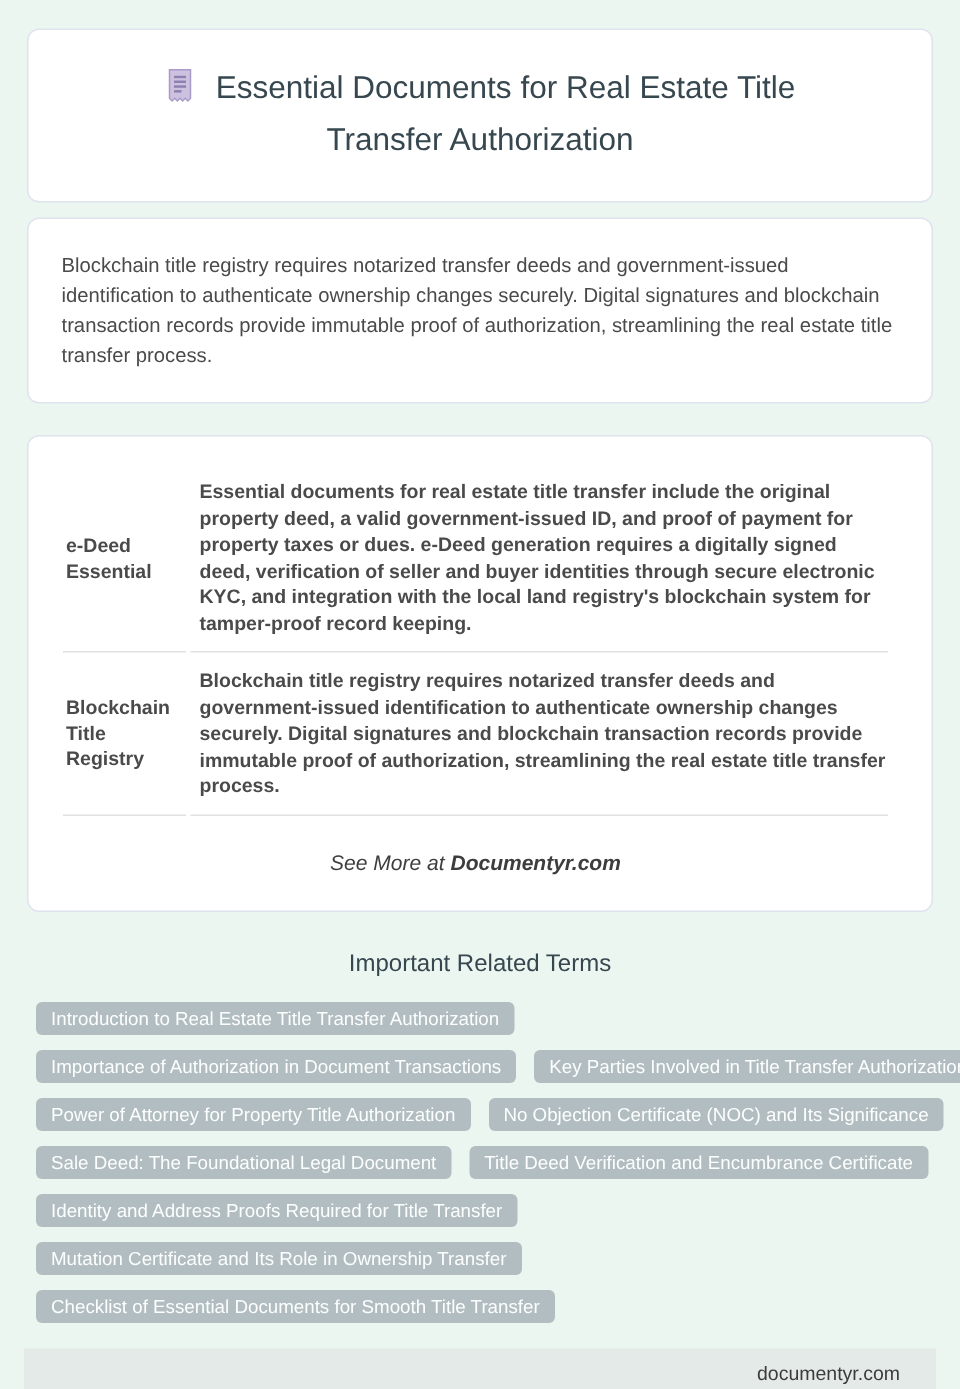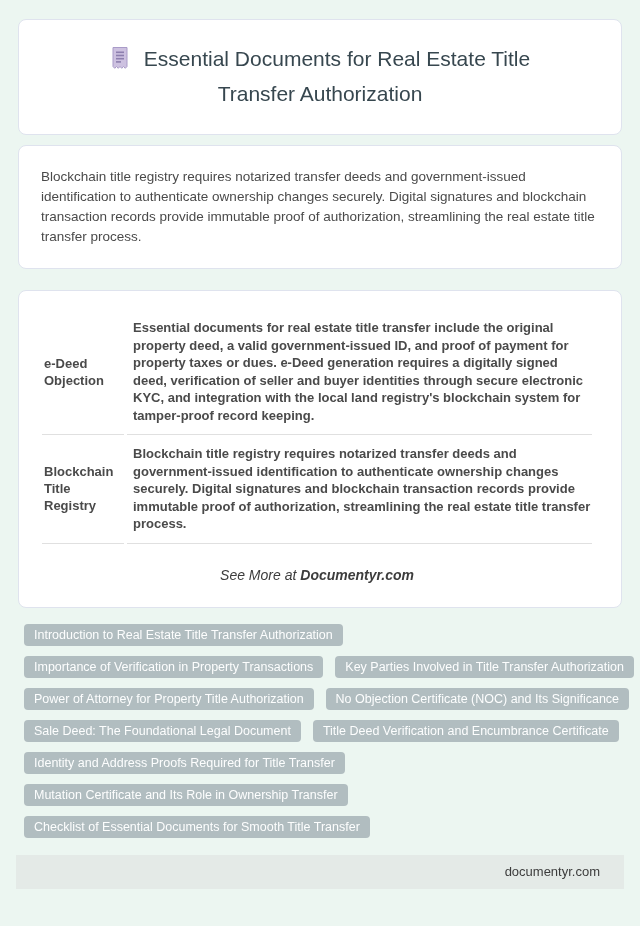--- a/index.html
+++ b/index.html
@@ -94,39 +94,40 @@
   </div>
 
   <div class="card intro-card">
     <div class="intro-text">Blockchain title registry requires notarized transfer deeds and government-issued identification to authenticate ownership changes securely. Digital signatures and blockchain transaction records provide immutable proof of authorization, streamlining the real estate title transfer process.</div>
   </div>
 
   <div class="card details-card">
     <table class="details-table">
       <tbody>
         <tr>
-          <td class="term-cell">e-Deed Objection</td>
+          <td class="term-cell">e-Deed Essential</td>
           <td class="desc-cell">Essential documents for real estate title transfer include the original property deed, a valid government-issued ID, and proof of payment for property taxes or dues. e-Deed generation requires a digitally signed deed, verification of seller and buyer identities through secure electronic KYC, and integration with the local land registry's blockchain system for tamper-proof record keeping.</td>
         </tr>
         <tr>
           <td class="term-cell">Blockchain Title Registry</td>
           <td class="desc-cell">Blockchain title registry requires notarized transfer deeds and government-issued identification to authenticate ownership changes securely. Digital signatures and blockchain transaction records provide immutable proof of authorization, streamlining the real estate title transfer process.</td>
         </tr>
       </tbody>
     </table>
     <div class="see-more"><span class="prefix">See More at</span><b>Documentyr.com</b></div>
   </div>
 
+  <h2 class="related-heading">Important Related Terms</h2>
 
   <div class="tags">
       <div class="tag-row">
         <span class="tag">Introduction to Real Estate Title Transfer Authorization</span>
       </div>
       <div class="tag-row">
-        <span class="tag">Importance of Verification in Property Transactions</span>
+        <span class="tag">Importance of Authorization in Document Transactions</span>
         <span class="tag">Key Parties Involved in Title Transfer Authorization</span>
       </div>
       <div class="tag-row">
         <span class="tag">Power of Attorney for Property Title Authorization</span>
         <span class="tag">No Objection Certificate (NOC) and Its Significance</span>
       </div>
       <div class="tag-row">
         <span class="tag">Sale Deed: The Foundational Legal Document</span>
         <span class="tag">Title Deed Verification and Encumbrance Certificate</span>
       </div>

